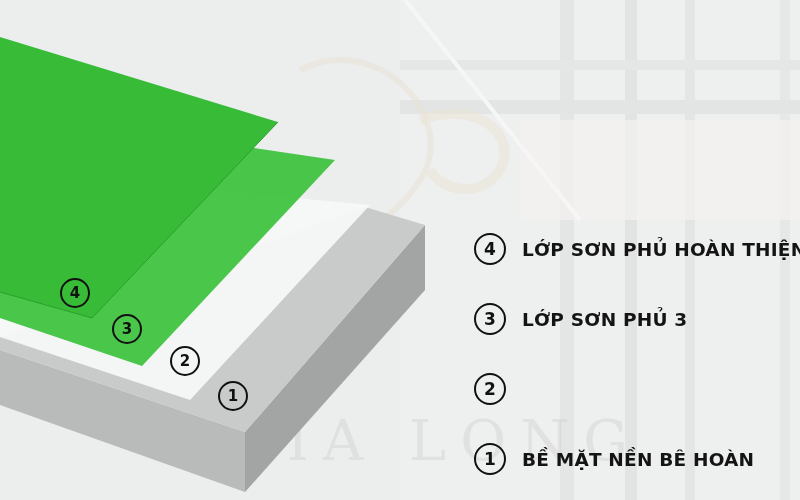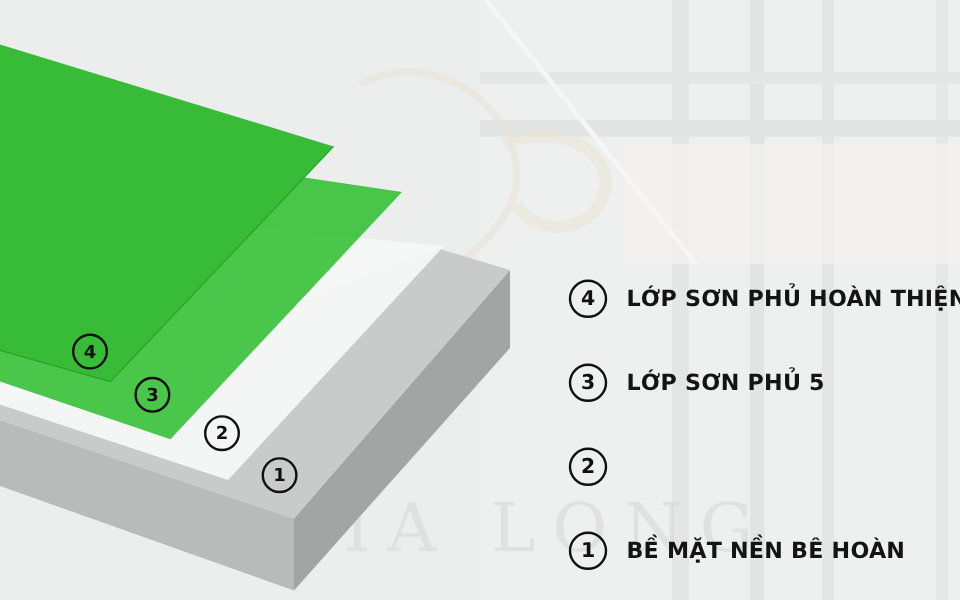--- a/index.html
+++ b/index.html
@@ -76,21 +76,21 @@
 <div class="badge" style="left:170px;top:346px;">2</div>
 <div class="badge" style="left:218px;top:381px;">1</div>
 
 <div class="legend">
   <div class="legend-item" style="top:0px;">
     <div class="legend-num">4</div>
     <div class="legend-label">LỚP SƠN PHỦ HOÀN THIỆN</div>
   </div>
   <div class="legend-item" style="top:70px;">
     <div class="legend-num">3</div>
-    <div class="legend-label">LỚP SƠN PHỦ 5</div>
+    <div class="legend-label">LỚP SƠN PHỦ 3</div>
   </div>
   <div class="legend-item" style="top:140px;">
     <div class="legend-num">2</div>
   </div>
   <div class="legend-item" style="top:210px;">
     <div class="legend-num">1</div>
     <div class="legend-label">BỀ MẶT NỀN BÊ HOÀN</div>
   </div>
 </div>
 

